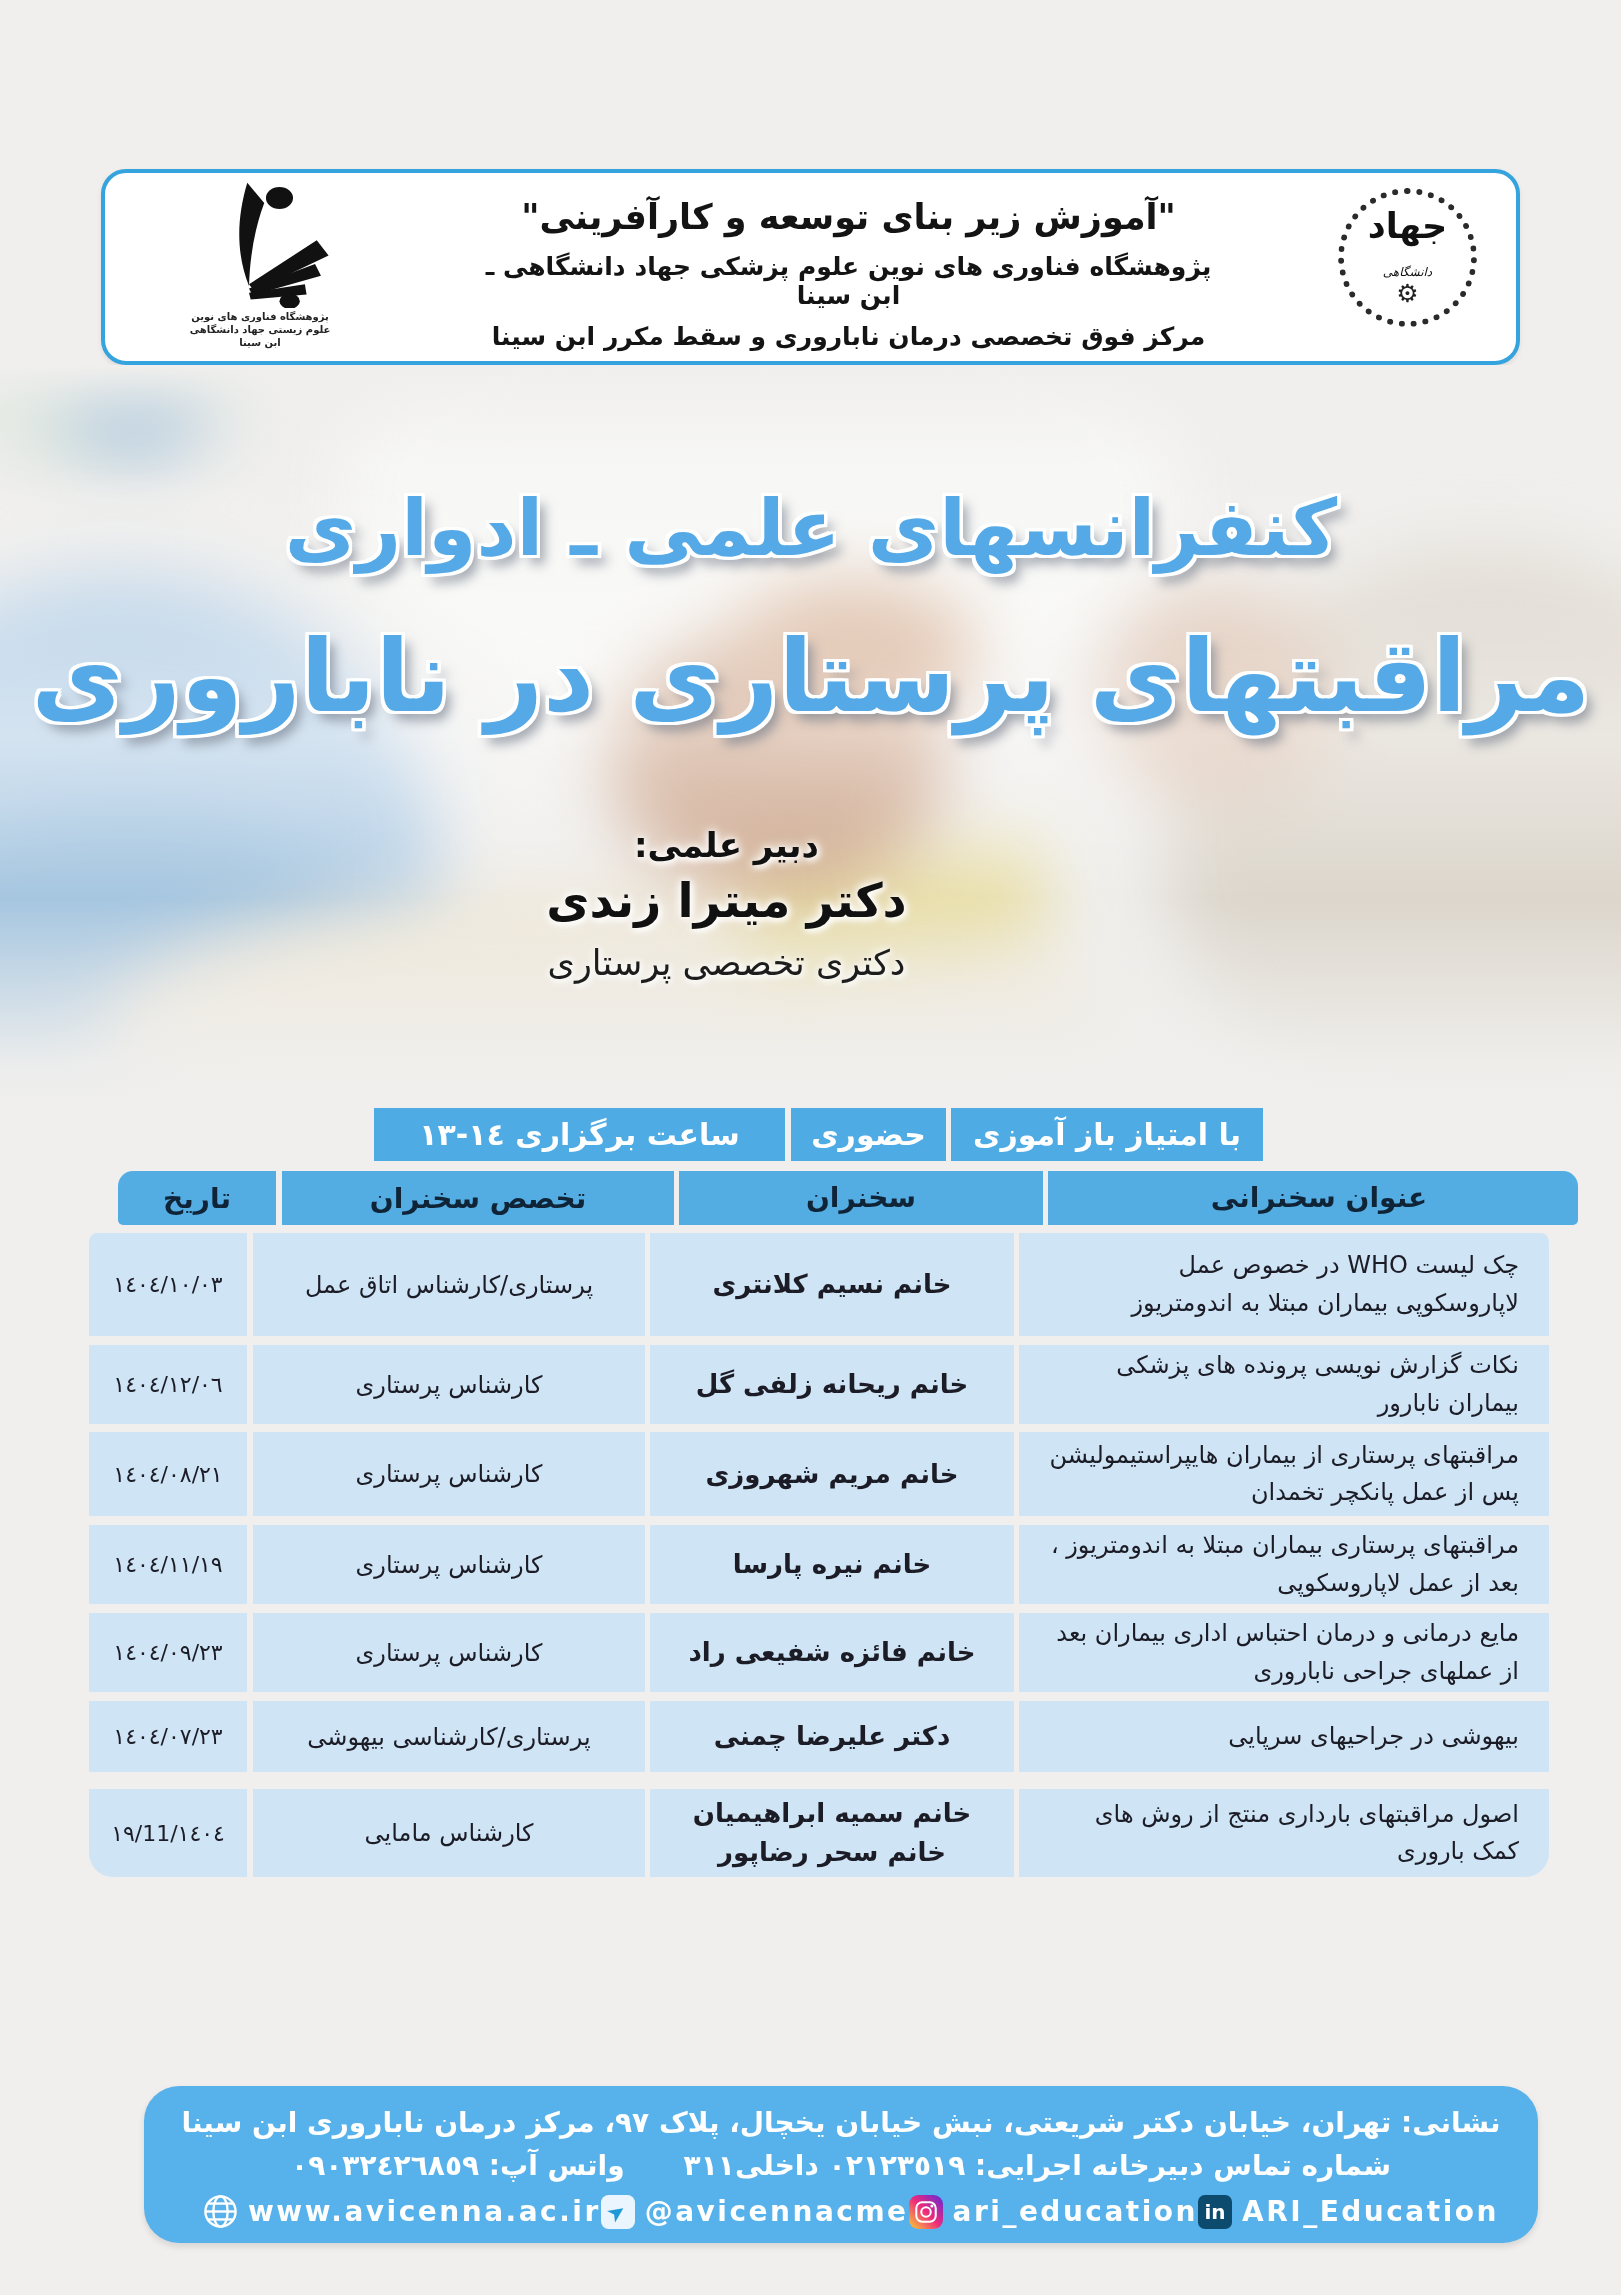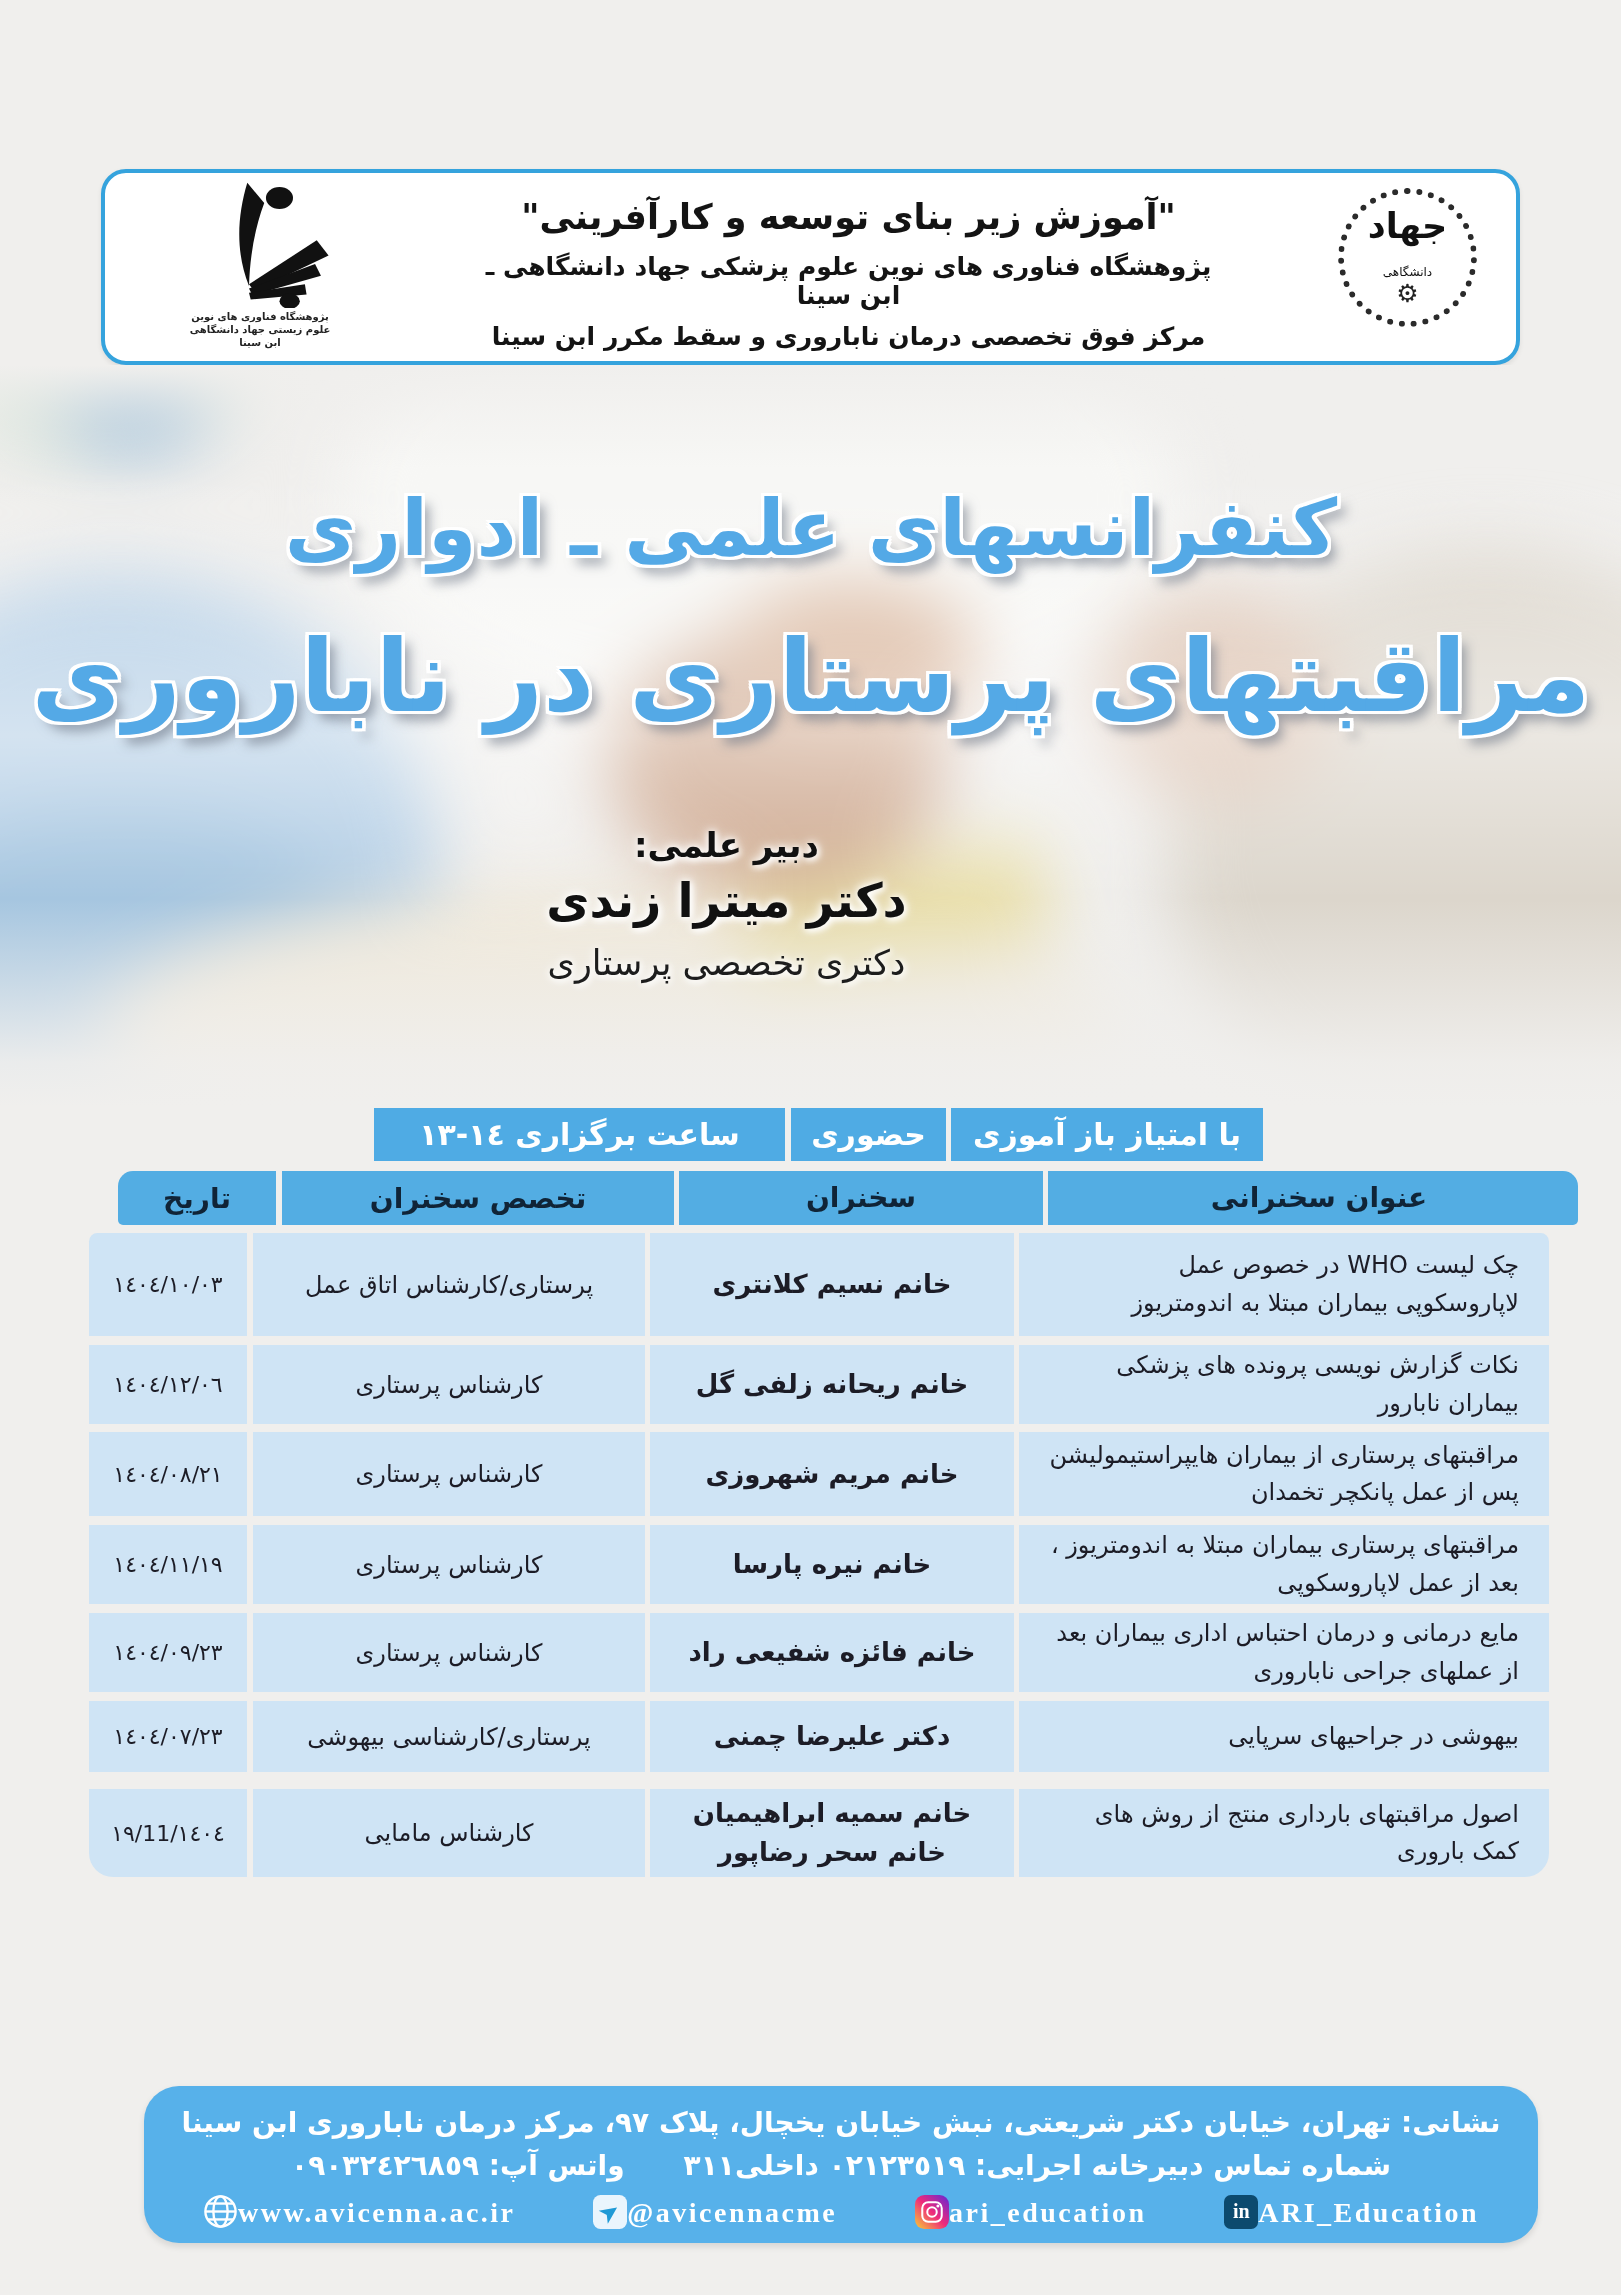--- a/index.html
+++ b/index.html
@@ -12,21 +12,21 @@
   .header-text{position:absolute;left:363px;right:287px;top:24px;text-align:center;direction:rtl;color:#141414;}
   .header-tagline{font-size:35px;font-weight:bold;margin-bottom:15px;}
   .header-org1{font-size:25px;font-weight:bold;margin-bottom:12px;}
   .header-org2{font-size:25px;font-weight:bold;}
   .logo-left{position:absolute;left:37px;top:8.4px;width:236px;height:173px;text-align:center;}
   .logo-left-caption{font-size:10px;line-height:12.7px;color:#222;direction:rtl;font-weight:bold;}
   .logo-right{position:absolute;right:24px;top:15px;width:169px;height:160px;display:flex;align-items:flex-start;justify-content:center;}
   .jd-circle{width:127px;height:127px;border:6px dotted #2b2b2b;border-radius:50%;display:flex;flex-direction:column;
     align-items:center;justify-content:center;background:#fff;}
   .jd-top{font-size:35px;font-weight:bold;color:#111;direction:rtl;line-height:1;}
-  .jd-bottom{font-size:12px;color:#111;direction:rtl;margin-top:21px;}
+  .jd-bottom{font-size:12px;color:#111;direction:rtl;margin-top:21px;font-style:italic;}
   .jd-gear{font-size:25px;color:#222;line-height:1;margin-top:1.7px;}
 
   
   .hero{position:absolute;left:0;top:365px;width:1622px;height:742px;overflow:hidden;}
   .blobs{position:absolute;inset:-68px;filter:blur(35px);}
   .blob{position:absolute;border-radius:50%;}
   .b-shelf1{left:25px;top:0px;width:287px;height:152px;background:#cfe0d2;}
   .b-shelf2{left:127px;top:51px;width:152px;height:101px;background:#8fb6d4;}
   .b-coat{left:405px;top:-34px;width:845px;height:473px;background:#f7f7f5;}
   .b-left-person{left:-135px;top:279px;width:642px;height:591px;background:#b5cfe6;}
@@ -76,21 +76,21 @@
   .trow.first .c-title{border-top-right-radius:8.4px;}
   .trow.first .c-date{border-top-left-radius:8.4px;}
 
   
   .footer{position:absolute;left:144px;top:2086px;width:1394px;height:157px;background:#57b1ea;border-radius:35px;
     color:#fff;direction:rtl;box-shadow:0 3.4px 6.8px rgba(0,0,0,.10);}
   .f-line1{margin-top:20px;text-align:center;font-size:28px;font-weight:bold;}
   .f-line2{margin-top:10px;text-align:center;font-size:28px;font-weight:bold;display:flex;justify-content:center;gap:59px;}
   .f-line3{margin-top:12px;direction:ltr;display:flex;align-items:center;justify-content:space-between;
     padding:0 59px;font-size:28px;letter-spacing:2.5px;font-weight:bold;font-family:"DejaVu Sans","Liberation Sans",sans-serif;}
-  .f-group{display:flex;align-items:flex-end;font-family:Liberation Serif, serif;}
+  .f-group{display:flex;align-items:center;gap:10px;}
   .icon-globe{width:35px;height:35px;}
   .icon-telegram{width:34px;height:34px;border-radius:7.6px;background:#eaf5fd;display:flex;align-items:center;justify-content:center;}
   .icon-telegram span{color:#1f9ad6;font-size:22px;transform:rotate(-35deg);line-height:1;}
   .icon-instagram{width:34px;height:34px;border-radius:9.3px;background:linear-gradient(45deg,#f9ce34,#ee2a7b,#6228d7);
     display:flex;align-items:center;justify-content:center;}
   .icon-linkedin{width:34px;height:34px;border-radius:6.8px;background:#0c4a6e;color:#fff;display:flex;align-items:center;
     justify-content:center;font-size:20px;font-weight:bold;letter-spacing:0;}
 </style>
 </head>
 <body>

